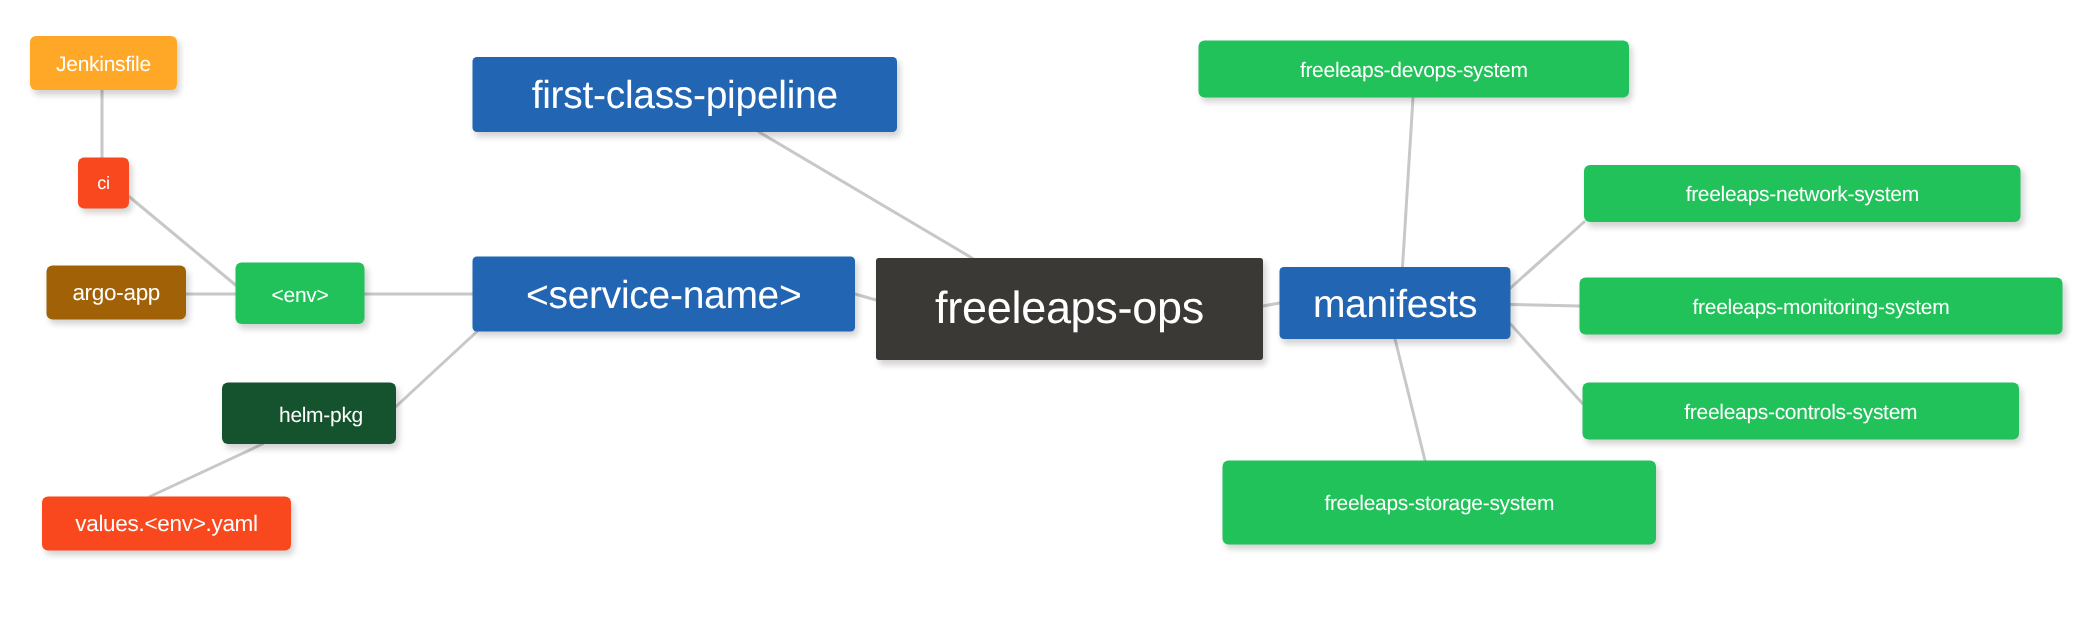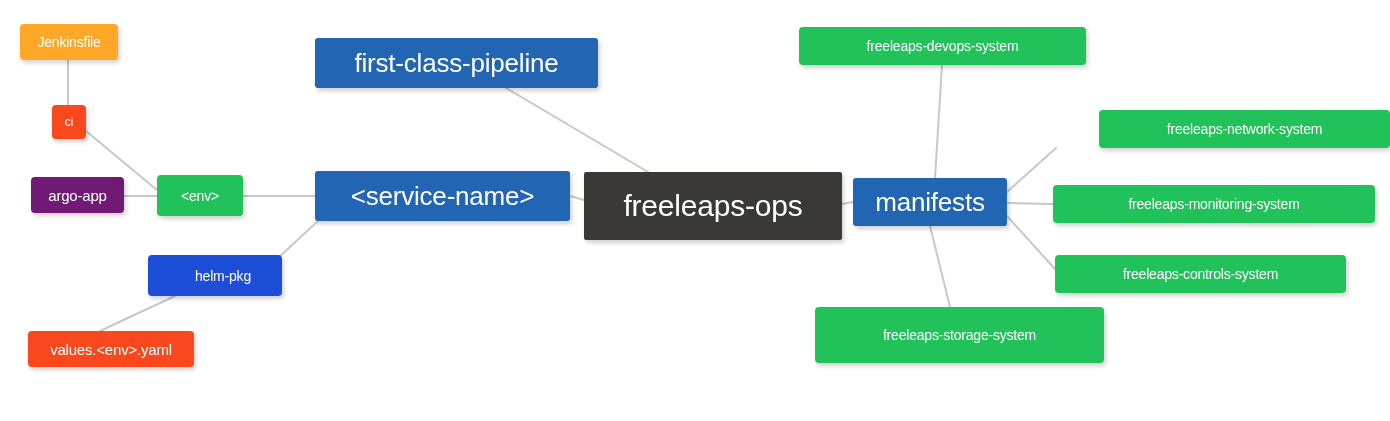--- a/index.html
+++ b/index.html
@@ -86,48 +86,48 @@
       <line x1="1007" y1="216" x2="1055" y2="269" stroke="#c8c8c8" stroke-width="2" stroke-linecap="round"></line>
       <line x1="930" y1="226" x2="950" y2="307" stroke="#c8c8c8" stroke-width="2" stroke-linecap="round"></line>
     </svg>
   <div id="node-layer">
       <div class="node node-l3 jenkins" style="left: 20px; top: 24px; width: 98px; height: 36px; background: rgb(255, 167, 38);">
         <span>Jenkinsfile</span>
       </div>
       <div class="node node-l3" style="left: 52px; top: 105px; width: 34px; height: 34px; background: rgb(249, 72, 29);">
         <span>ci</span>
       </div>
-      <div class="node node-l3 small" style="left: 31px; top: 177px; width: 93px; height: 36px; background: #701a75;">
+      <div class="node node-l3 small" style="left: 31px; top: 177px; width: 93px; height: 36px; background: #a16207;">
         <span>argo-app</span>
       </div>
       <div class="node node-l3 small" style="left: 9px; top: 331px; width: 166px; height: 36px; background: rgb(249, 72, 29); margin-left: 19px;">
         <span>values.&lt;env&gt;.yaml</span>
       </div>
       <div class="node node-l2" style="left: 157px; top: 175px; width: 86px; height: 41px; background: rgb(33, 194, 90);">
         <span>&lt;env&gt;</span>
       </div>
-      <div class="node node-l2" style="left: 148px; top: 255px; width: 134px; height: 41px; background: #1d4ed8; padding-left: 16px;">
+      <div class="node node-l2" style="left: 148px; top: 255px; width: 116px; height: 41px; background: #14532d; padding-left: 16px;">
         <span>helm-pkg</span>
       </div>
       <div class="node node-l1" style="left: 315px; top: 38px; width: 283px; height: 50px; background: rgb(34, 101, 179);">
         <span>first-class-pipeline</span>
       </div>
       <div class="node node-l1" style="left: 315px; top: 171px; width: 255px; height: 50px; background: rgb(34, 101, 179);">
         <span>&lt;service-name&gt;</span>
       </div>
       <div class="node node-root" style="left: 584px; top: 172px; width: 258px; height: 68px; background: rgb(59, 57, 53);">
         <span>freeleaps-ops</span>
       </div>
       <div class="node node-l1" style="left: 853px; top: 178px; width: 154px; height: 48px; background: rgb(34, 101, 179);">
         <span>manifests</span>
       </div>
       <div class="node node-l2" style="left: 799px; top: 27px; width: 287px; height: 38px; background: rgb(33, 194, 90);">
         <span>freeleaps-devops-system</span>
       </div>
-      <div class="node node-l2" style="left: 1056px; top: 110px; width: 291px; height: 38px; background: rgb(33, 194, 90); margin-left: 43px;">
+      <div class="node node-l2" style="left: 1056px; top: 110px; width: 291px; height: 38px; background: rgb(33, 194, 90);">
         <span>freeleaps-network-system</span>
       </div>
       <div class="node node-l2" style="left: 1053px; top: 185px; width: 322px; height: 38px; background: rgb(33, 194, 90);">
         <span>freeleaps-monitoring-system</span>
       </div>
       <div class="node node-l2" style="left: 1055px; top: 255px; width: 291px; height: 38px; background: rgb(33, 194, 90);">
         <span>freeleaps-controls-system</span>
       </div>
       <div class="node node-l2" style="left: 815px; top: 307px; width: 289px; height: 56px; background: rgb(33, 194, 90);">
         <span>freeleaps-storage-system</span>

